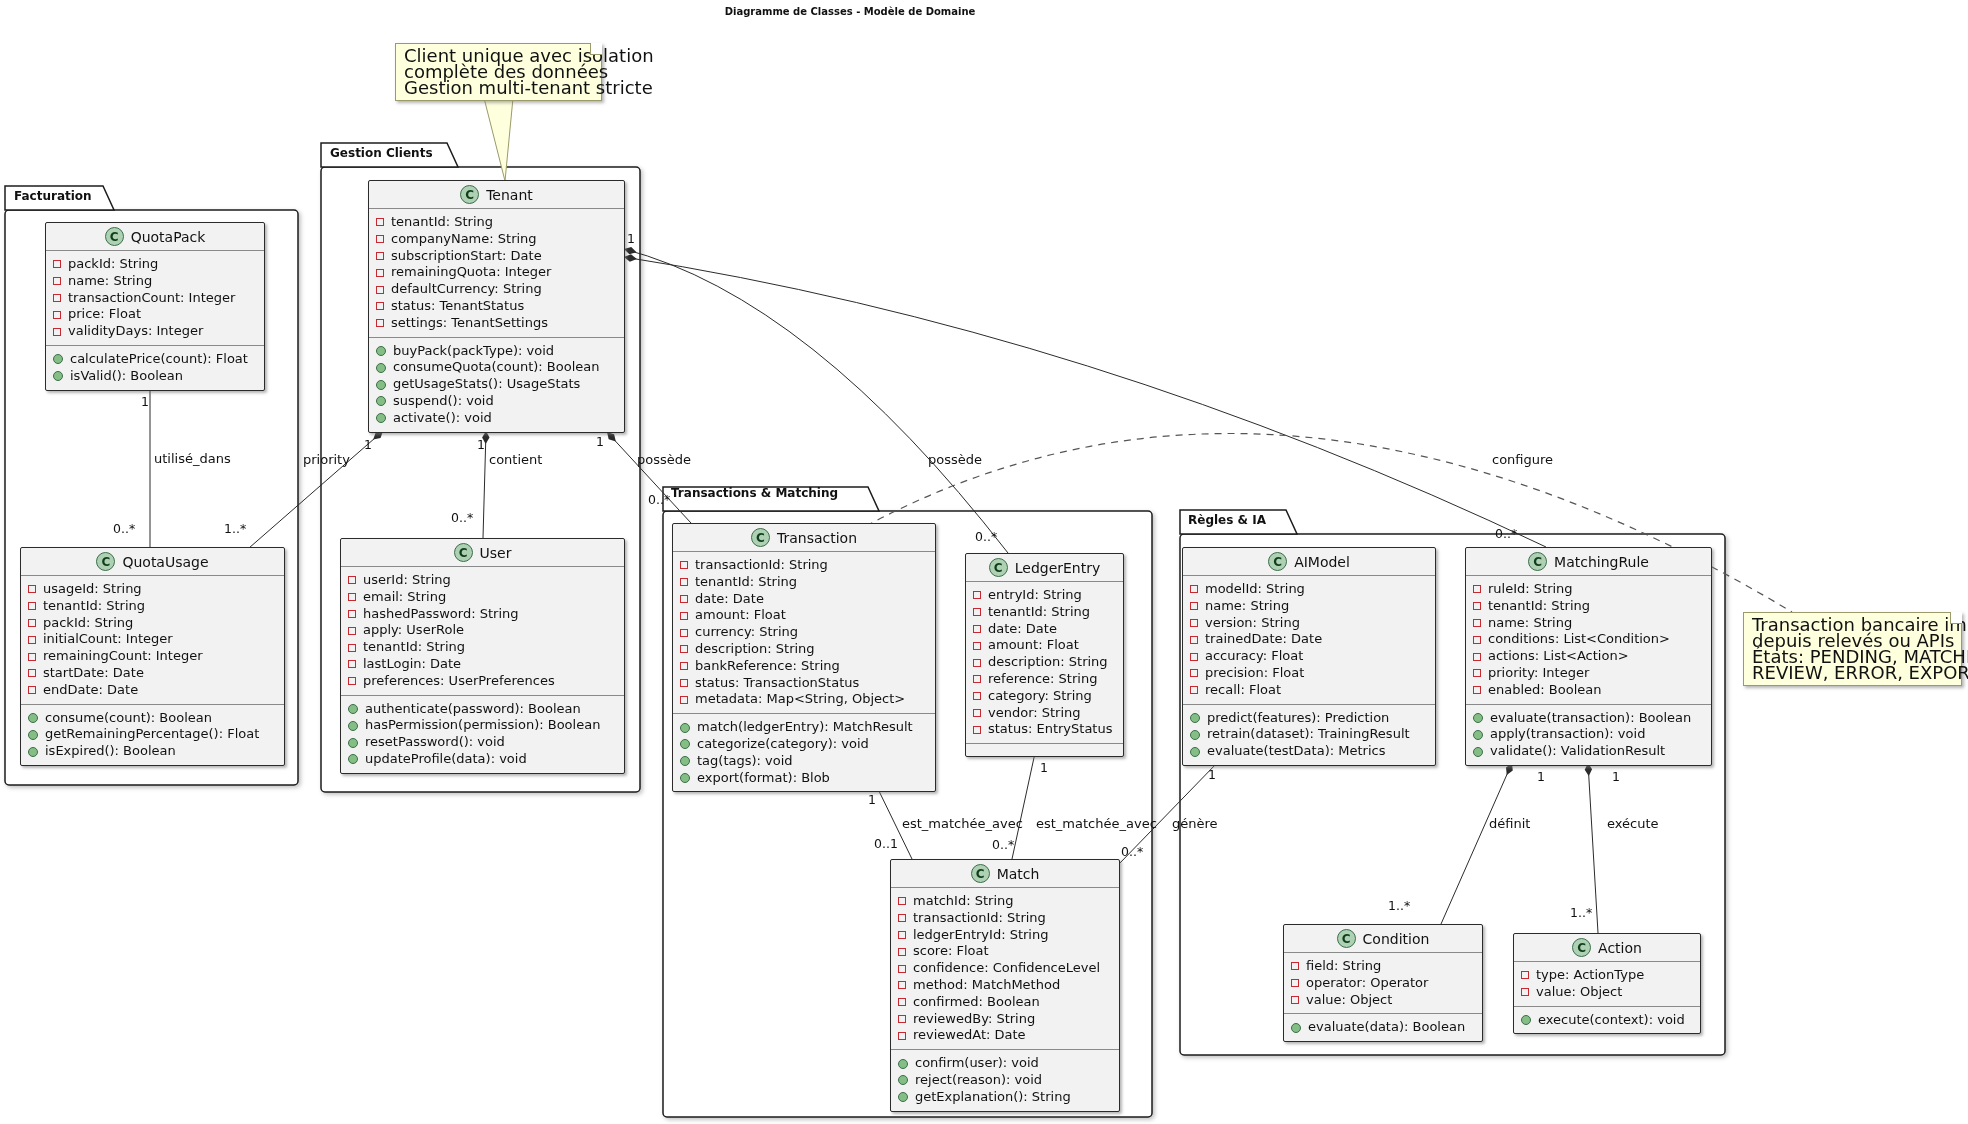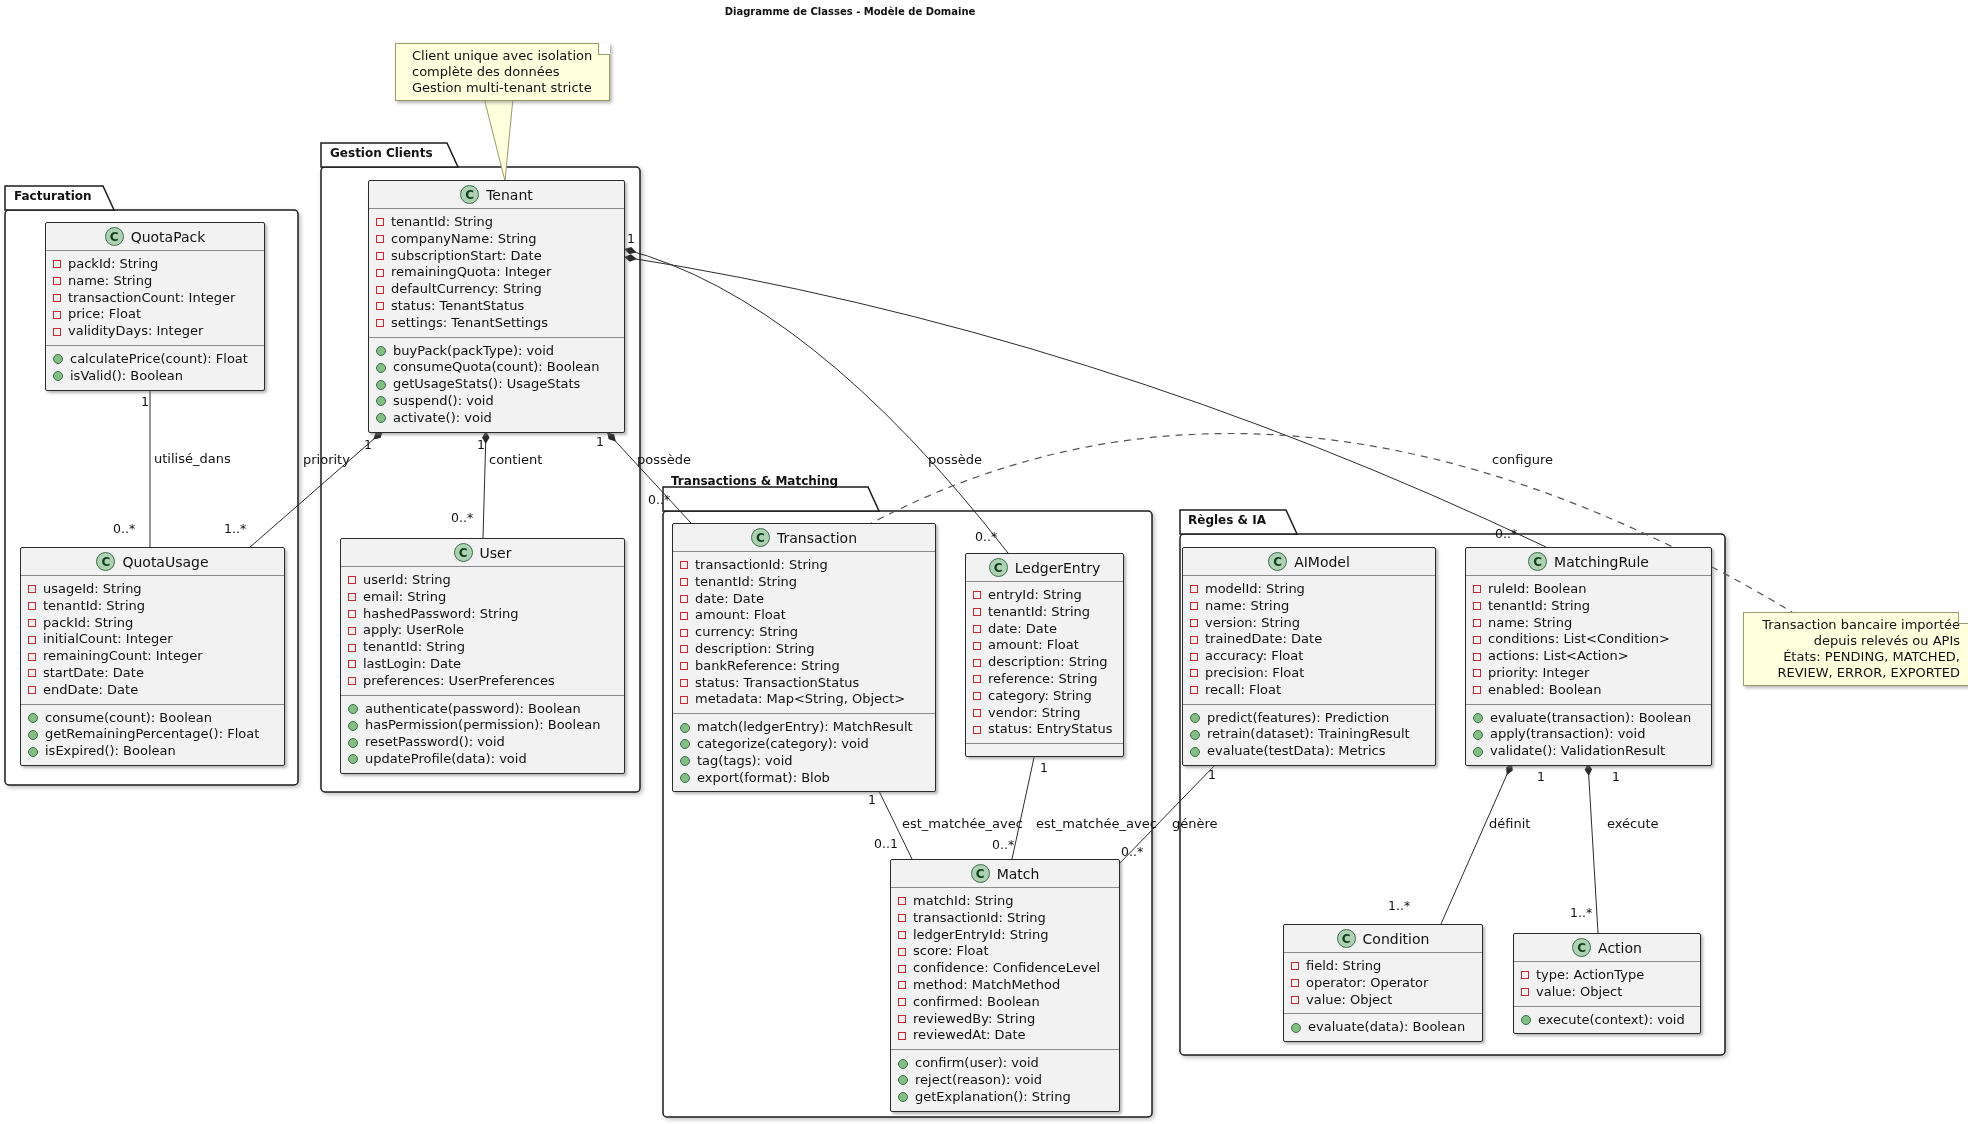--- a/index.html
+++ b/index.html
@@ -14,21 +14,21 @@
   .ctitle{display:flex;align-items:center;justify-content:center;gap:7px;
           height:27px;border-bottom:1px solid #8a8a8a;font-size:14px;}
   .badge{width:17px;height:17px;border-radius:50%;background:#ADD1B2;border:1px solid #3b6e49;
          display:flex;align-items:center;justify-content:center;font-weight:bold;font-size:12px;color:#103e1c;flex:0 0 auto;}
   .attrs{padding:5px 7px;}
   .methods{padding:5px 7px;border-top:1px solid #8a8a8a;min-height:2px;}
   .member{display:flex;align-items:center;gap:7px;line-height:16.8px;white-space:nowrap;}
   .sq{width:6px;height:6px;border:1.5px solid #C82930;background:transparent;flex:0 0 auto;}
   .dot{width:8px;height:8px;border-radius:50%;background:#84BE84;border:1px solid #3b6e49;flex:0 0 auto;}
   .note{position:absolute;z-index:2;background:#FEFFDD;border:1px solid #9a9a6a;
-        padding:4px 9px 4px 16px;font-size:13px;line-height:16px;
+        padding:4px 9px 4px 8px;font-size:18px;line-height:16px;
         box-shadow:2px 2px 3px rgba(120,120,120,.55);white-space:nowrap;}
   .fold{position:absolute;top:-1px;right:-1px;width:11px;height:11px;background:#ffffff;
         border-left:1px solid #9a9a6a;border-bottom:1px solid #9a9a6a;}
   .elabel{position:absolute;z-index:3;font-size:13px;white-space:nowrap;}
   .mult{position:absolute;z-index:3;font-size:12.5px;white-space:nowrap;}
 </style>
 </head>
 <body>
 
 <div id="canvas">
@@ -70,21 +70,21 @@
     <path d="M1217,763 L1119,864" fill="none" stroke="#2b2b2b" stroke-width="1"></path>
     <path d="M1512,763 L1441,924" fill="none" stroke="#2b2b2b" stroke-width="1" marker-start="url(#diamond)"></path>
     <path d="M1588,763 L1598,933" fill="none" stroke="#2b2b2b" stroke-width="1" marker-start="url(#diamond)"></path>
     <path d="M866,526 Q1280,305 1792,612" fill="none" stroke="#555555" stroke-width="1.2" stroke-dasharray="7 6"></path>
   </svg>
 
   <div class="dtitle" style="left:500px;top:6px;width:700px;">Diagramme de Classes - Modèle de Domaine</div>
 
   <div class="ptitle" style="left:14px;top:189px;">Facturation</div>
   <div class="ptitle" style="left:330px;top:146px;">Gestion Clients</div>
-  <div class="ptitle" style="left:671px;top:474px;text-align:right;">Transactions &amp; Matching</div>
+  <div class="ptitle" style="left:671px;top:486px;text-align:right;">Transactions &amp; Matching</div>
   <div class="ptitle" style="left:1188px;top:513px;">Règles &amp; IA</div>
 
   <div class="note" style="left:395px;top:43px;width:188px;">
     <span class="fold"></span>
     <div>Client unique avec isolation</div>
     <div>complète des données</div>
     <div>Gestion multi-tenant stricte</div>
   </div>
   <div class="note" style="left:1743px;top:612px;width:200px;text-align:right;">
     <span class="fold"></span>
@@ -510,21 +510,21 @@
       </div>
     </div>
   <div class="classbox" style="left:1465px;top:547px;width:245px;">
       <div class="ctitle">
         <span class="badge">C</span>
         <span>MatchingRule</span>
       </div>
       <div class="attrs">
         <div class="member">
           <span class="sq"></span>
-          <span>ruleId: Boolean</span>
+          <span>ruleId: String</span>
         </div>
         <div class="member">
           <span class="sq"></span>
           <span>tenantId: String</span>
         </div>
         <div class="member">
           <span class="sq"></span>
           <span>name: String</span>
         </div>
         <div class="member">

